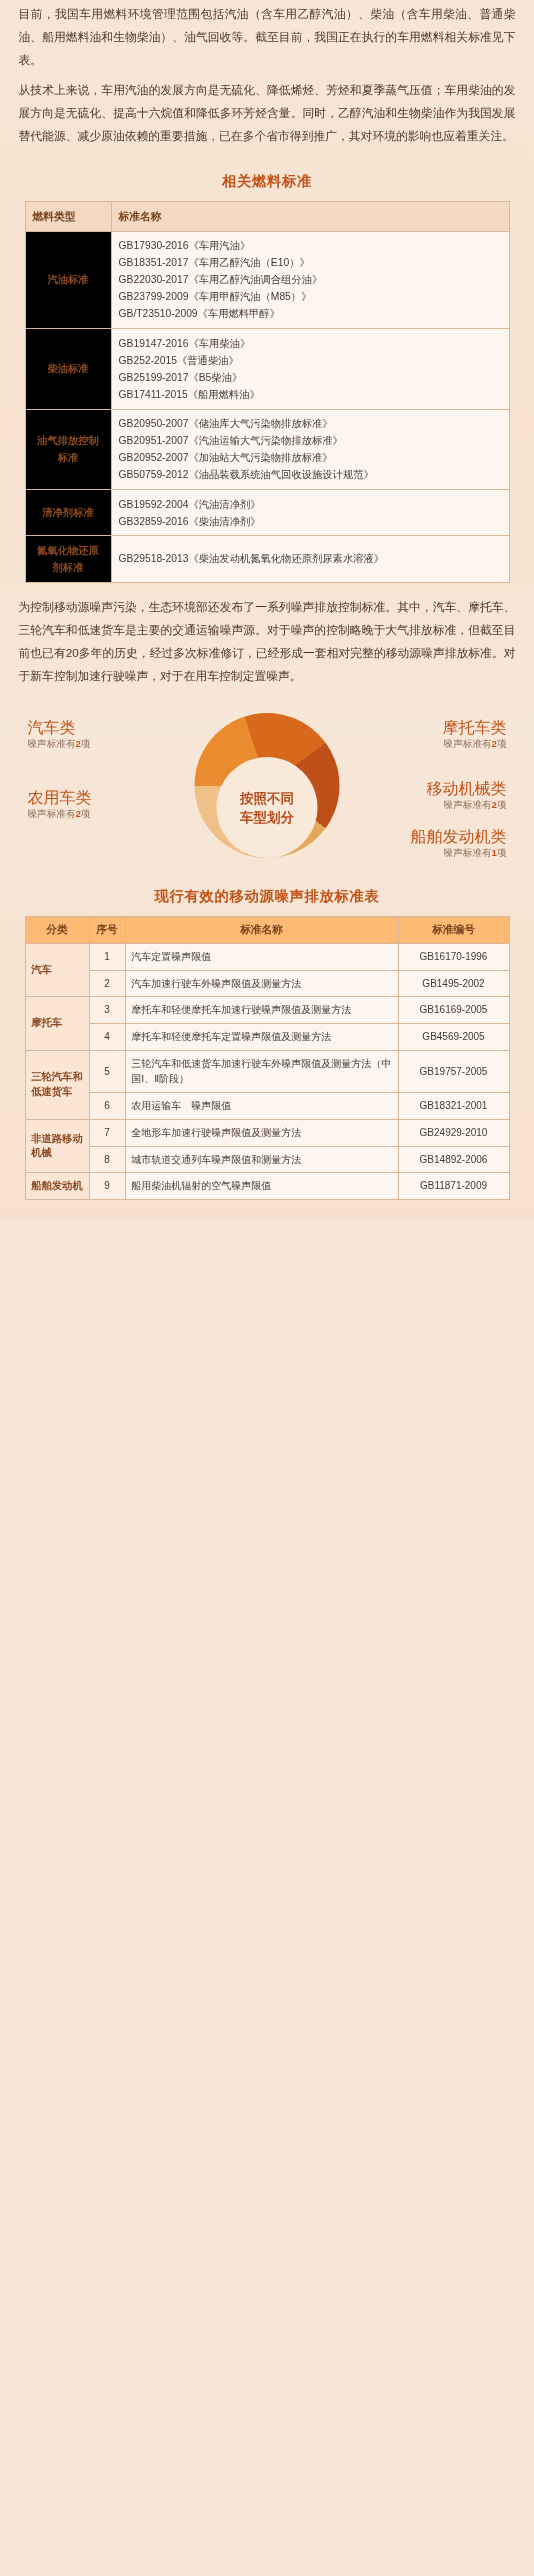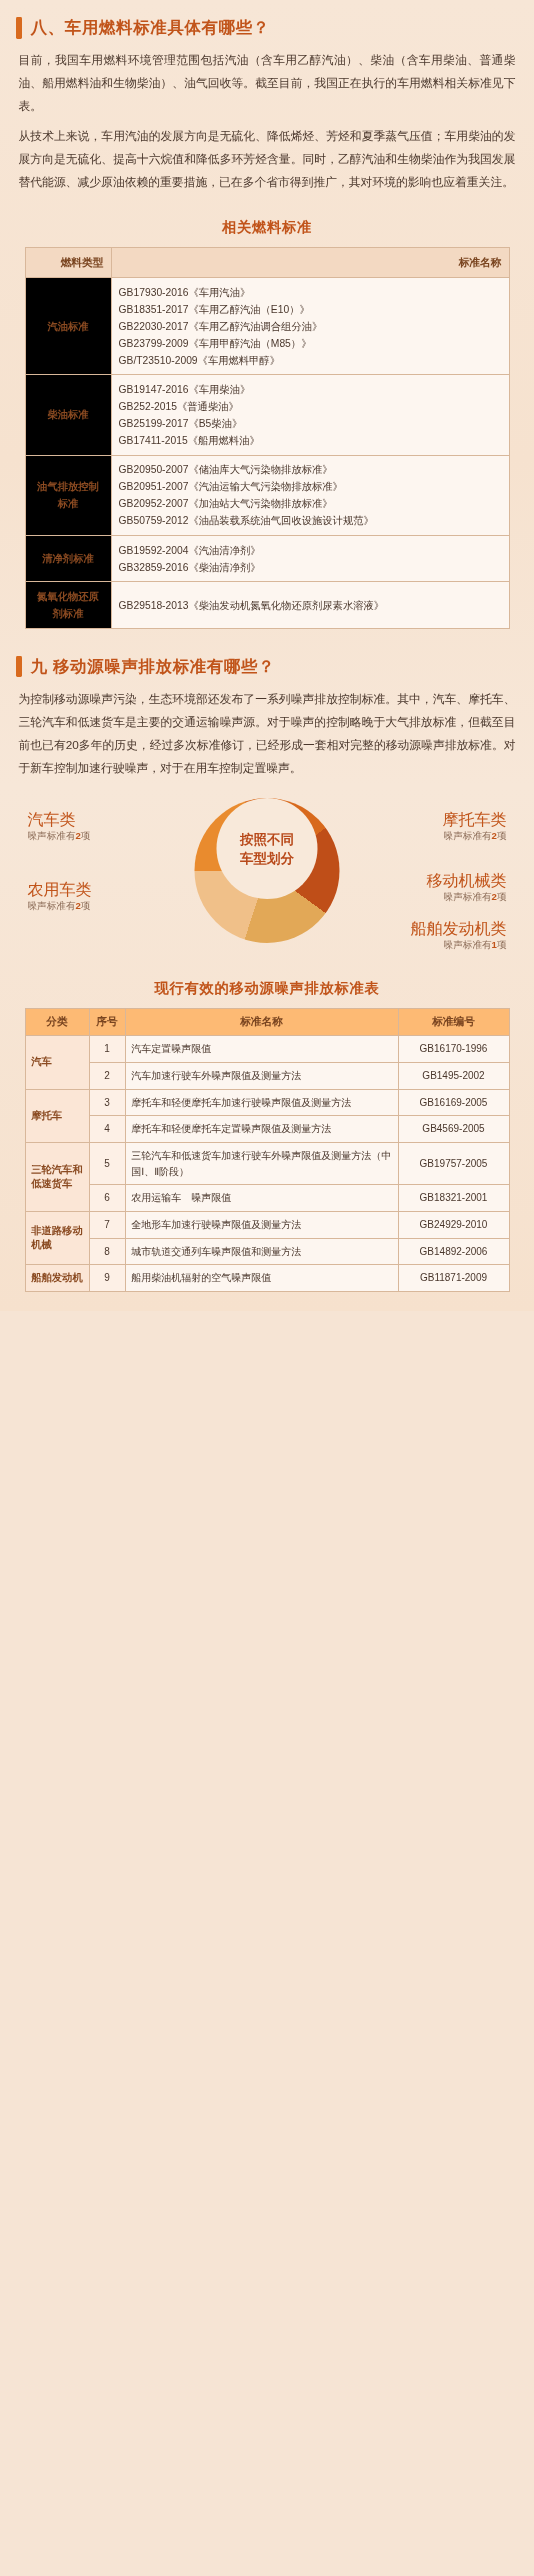--- a/index.html
+++ b/index.html
@@ -69,21 +69,21 @@
     border: 0.7px solid #d8b79a;
     padding: 5.7px 7.1px;
     font-size: 10.3px;
     line-height: 17px;
     vertical-align: middle;
     color: #4a372c;
   }
   table.std th {
     background: #f3d9c2;
     font-weight: bold;
-    text-align: right;
+    text-align: left;
     font-size: 10.7px;
     color: #7a4520;
   }
   table.std td.cat {
     width: 86px;
     text-align: center;
     background: #000000;
     font-weight: bold;
     color: #8a4a21;
   }
@@ -93,36 +93,36 @@
   
   .ring-wrap {
     position: relative;
     width: 499px;
     height: 171px;
     margin: 4.3px auto 2.9px auto;
   }
   .ring {
     position: absolute;
     left: 50%;
-    top: 3px;
+    top: 10px;
     transform: translateX(-50%);
     width: 145px;
     height: 145px;
     border-radius: 50%;
     background:
       conic-gradient(
         from -90deg,
         #e98b2e 0deg 72deg,
         #d8691c 72deg 144deg,
         #bf4e18 144deg 216deg,
         #e2a857 216deg 288deg,
         #f0c089 288deg 360deg
       );
     display: flex;
-    align-items: flex-start;
+    align-items: flex-end;
     justify-content: center;
     font-family: Liberation Serif, serif;
   }
   .ring .hole {
     width: 101px;
     height: 101px;
     border-radius: 50%;
     background: #f8e9da;
     display: flex;
     flex-direction: column;
@@ -201,24 +201,20 @@
     text-align: center;
     background: #fdf6f0;
     white-space: nowrap;
   }
 </style>
 </head>
 <body>
 
 <div class="page">
 
-  <div class="sec-head">
-    <div class="bar"></div>
-    <div class="title">八、车用燃料标准具体有哪些？</div>
-  </div>
 
   <div class="body-block">
     <p>目前，我国车用燃料环境管理范围包括汽油（含车用乙醇汽油）、柴油（含车用柴油、普通柴油、船用燃料油和生物柴油）、油气回收等。截至目前，我国正在执行的车用燃料相关标准见下表。</p>
     <p>从技术上来说，车用汽油的发展方向是无硫化、降低烯烃、芳烃和夏季蒸气压值；车用柴油的发展方向是无硫化、提高十六烷值和降低多环芳烃含量。同时，乙醇汽油和生物柴油作为我国发展替代能源、减少原油依赖的重要措施，已在多个省市得到推广，其对环境的影响也应着重关注。</p>
   </div>
 
   <div class="tbl-title">相关燃料标准</div>
 
   <table class="std">
     <thead>
@@ -265,24 +261,20 @@
       </tr>
       <tr>
         <td class="cat">氮氧化物还原剂标准</td>
         <td class="val">
           <div>GB29518-2013《柴油发动机氮氧化物还原剂尿素水溶液》</div>
         </td>
       </tr>
     </tbody>
   </table>
 
-  <div class="sec-head">
-    <div class="bar"></div>
-    <div class="title">九 移动源噪声排放标准有哪些？</div>
-  </div>
 
   <div class="body-block">
     <p>为控制移动源噪声污染，生态环境部还发布了一系列噪声排放控制标准。其中，汽车、摩托车、三轮汽车和低速货车是主要的交通运输噪声源。对于噪声的控制略晚于大气排放标准，但截至目前也已有20多年的历史，经过多次标准修订，已经形成一套相对完整的移动源噪声排放标准。对于新车控制加速行驶噪声，对于在用车控制定置噪声。</p>
   </div>
 
   <div class="ring-wrap">
     <div class="ring">
       <div class="hole">
         <span>按照不同</span>
         <span>车型划分</span>

